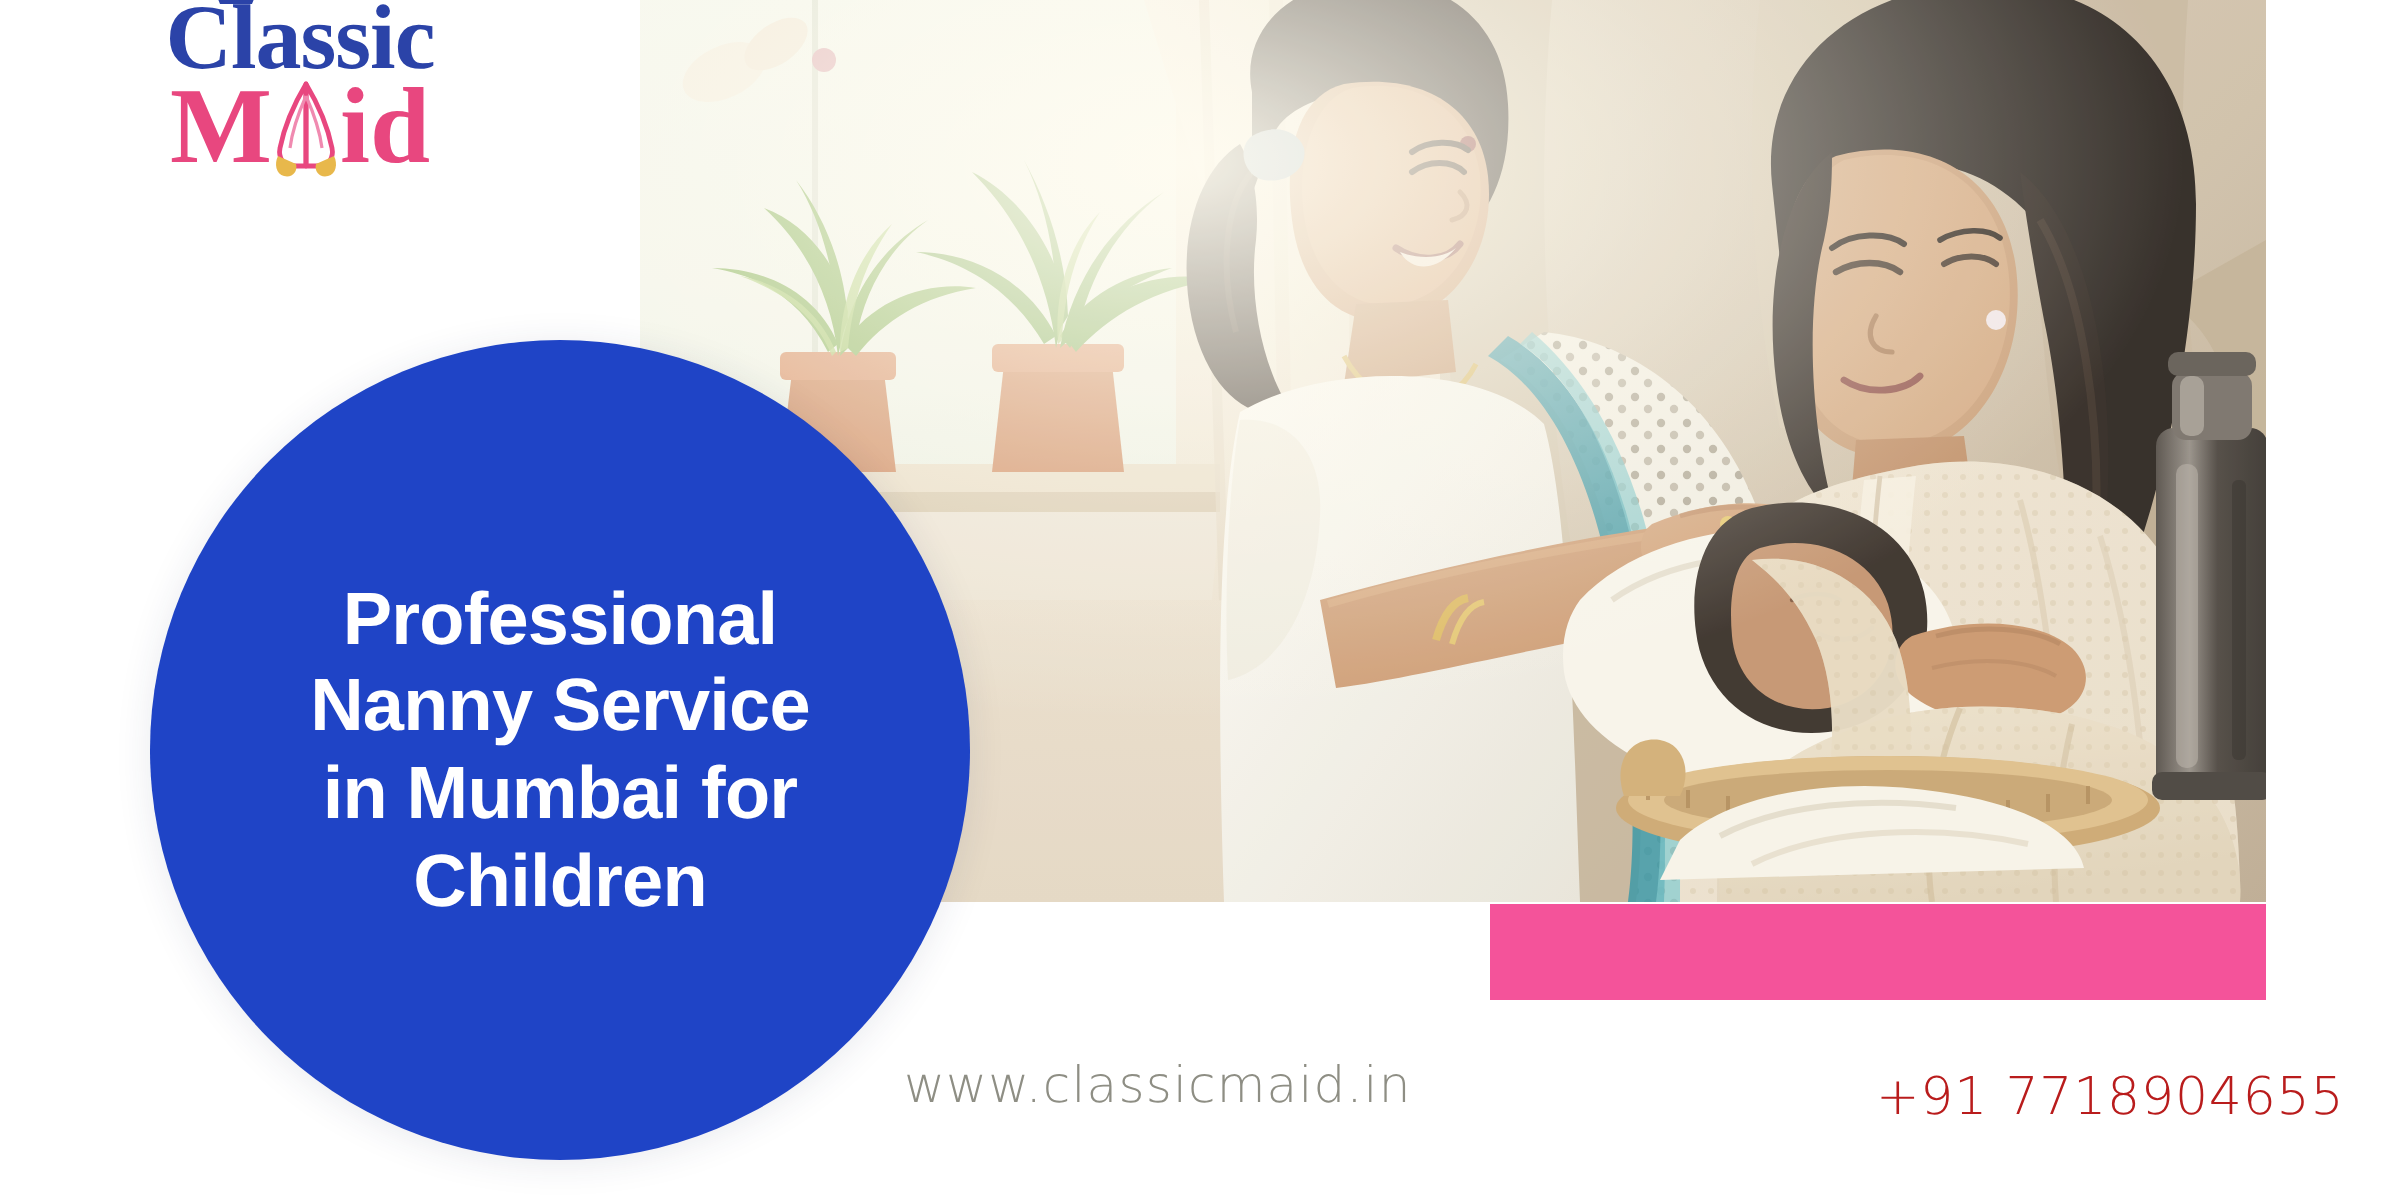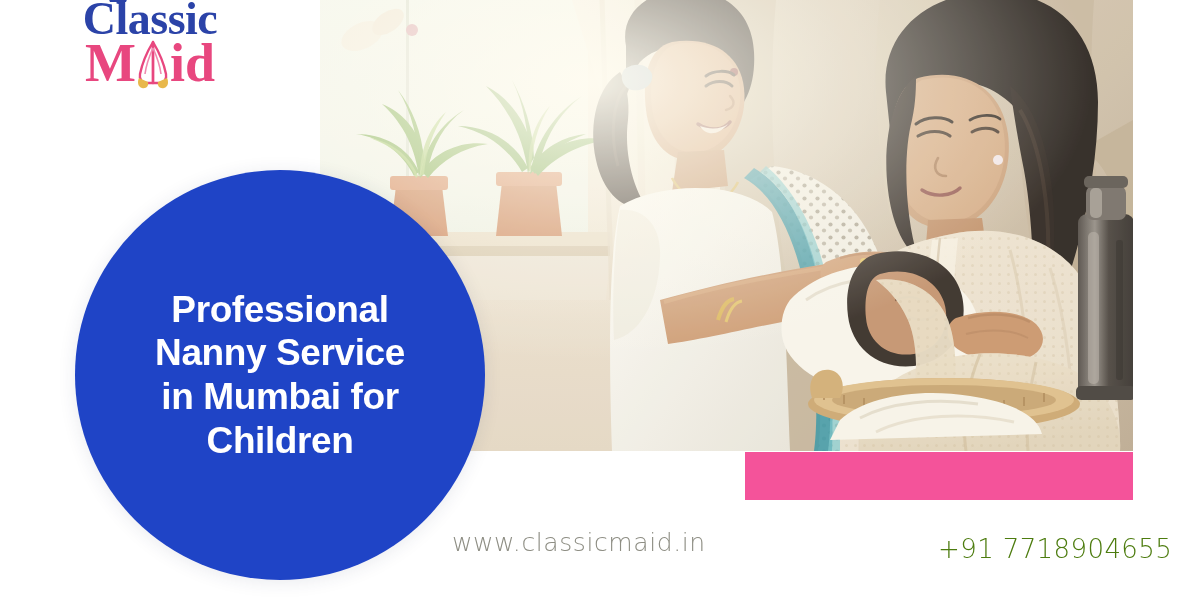--- a/index.html
+++ b/index.html
@@ -134,21 +134,21 @@
     color: #8e8e84;
   }
   .footer-phone {
     position: absolute;
     left: 938px;
     top: 534px;
     font-family: "DejaVu Sans", sans-serif;
     font-weight: 300;
     font-size: 26px;
     letter-spacing: 0.4px;
-    color: #4d7c0f;
+    color: #b91c1c;
   }
 </style>
 </head>
 <body>
 
 <div id="banner">
 
   <div class="photo">
     <svg viewBox="0 0 813 451" preserveAspectRatio="xMidYMid slice">
       <defs>

